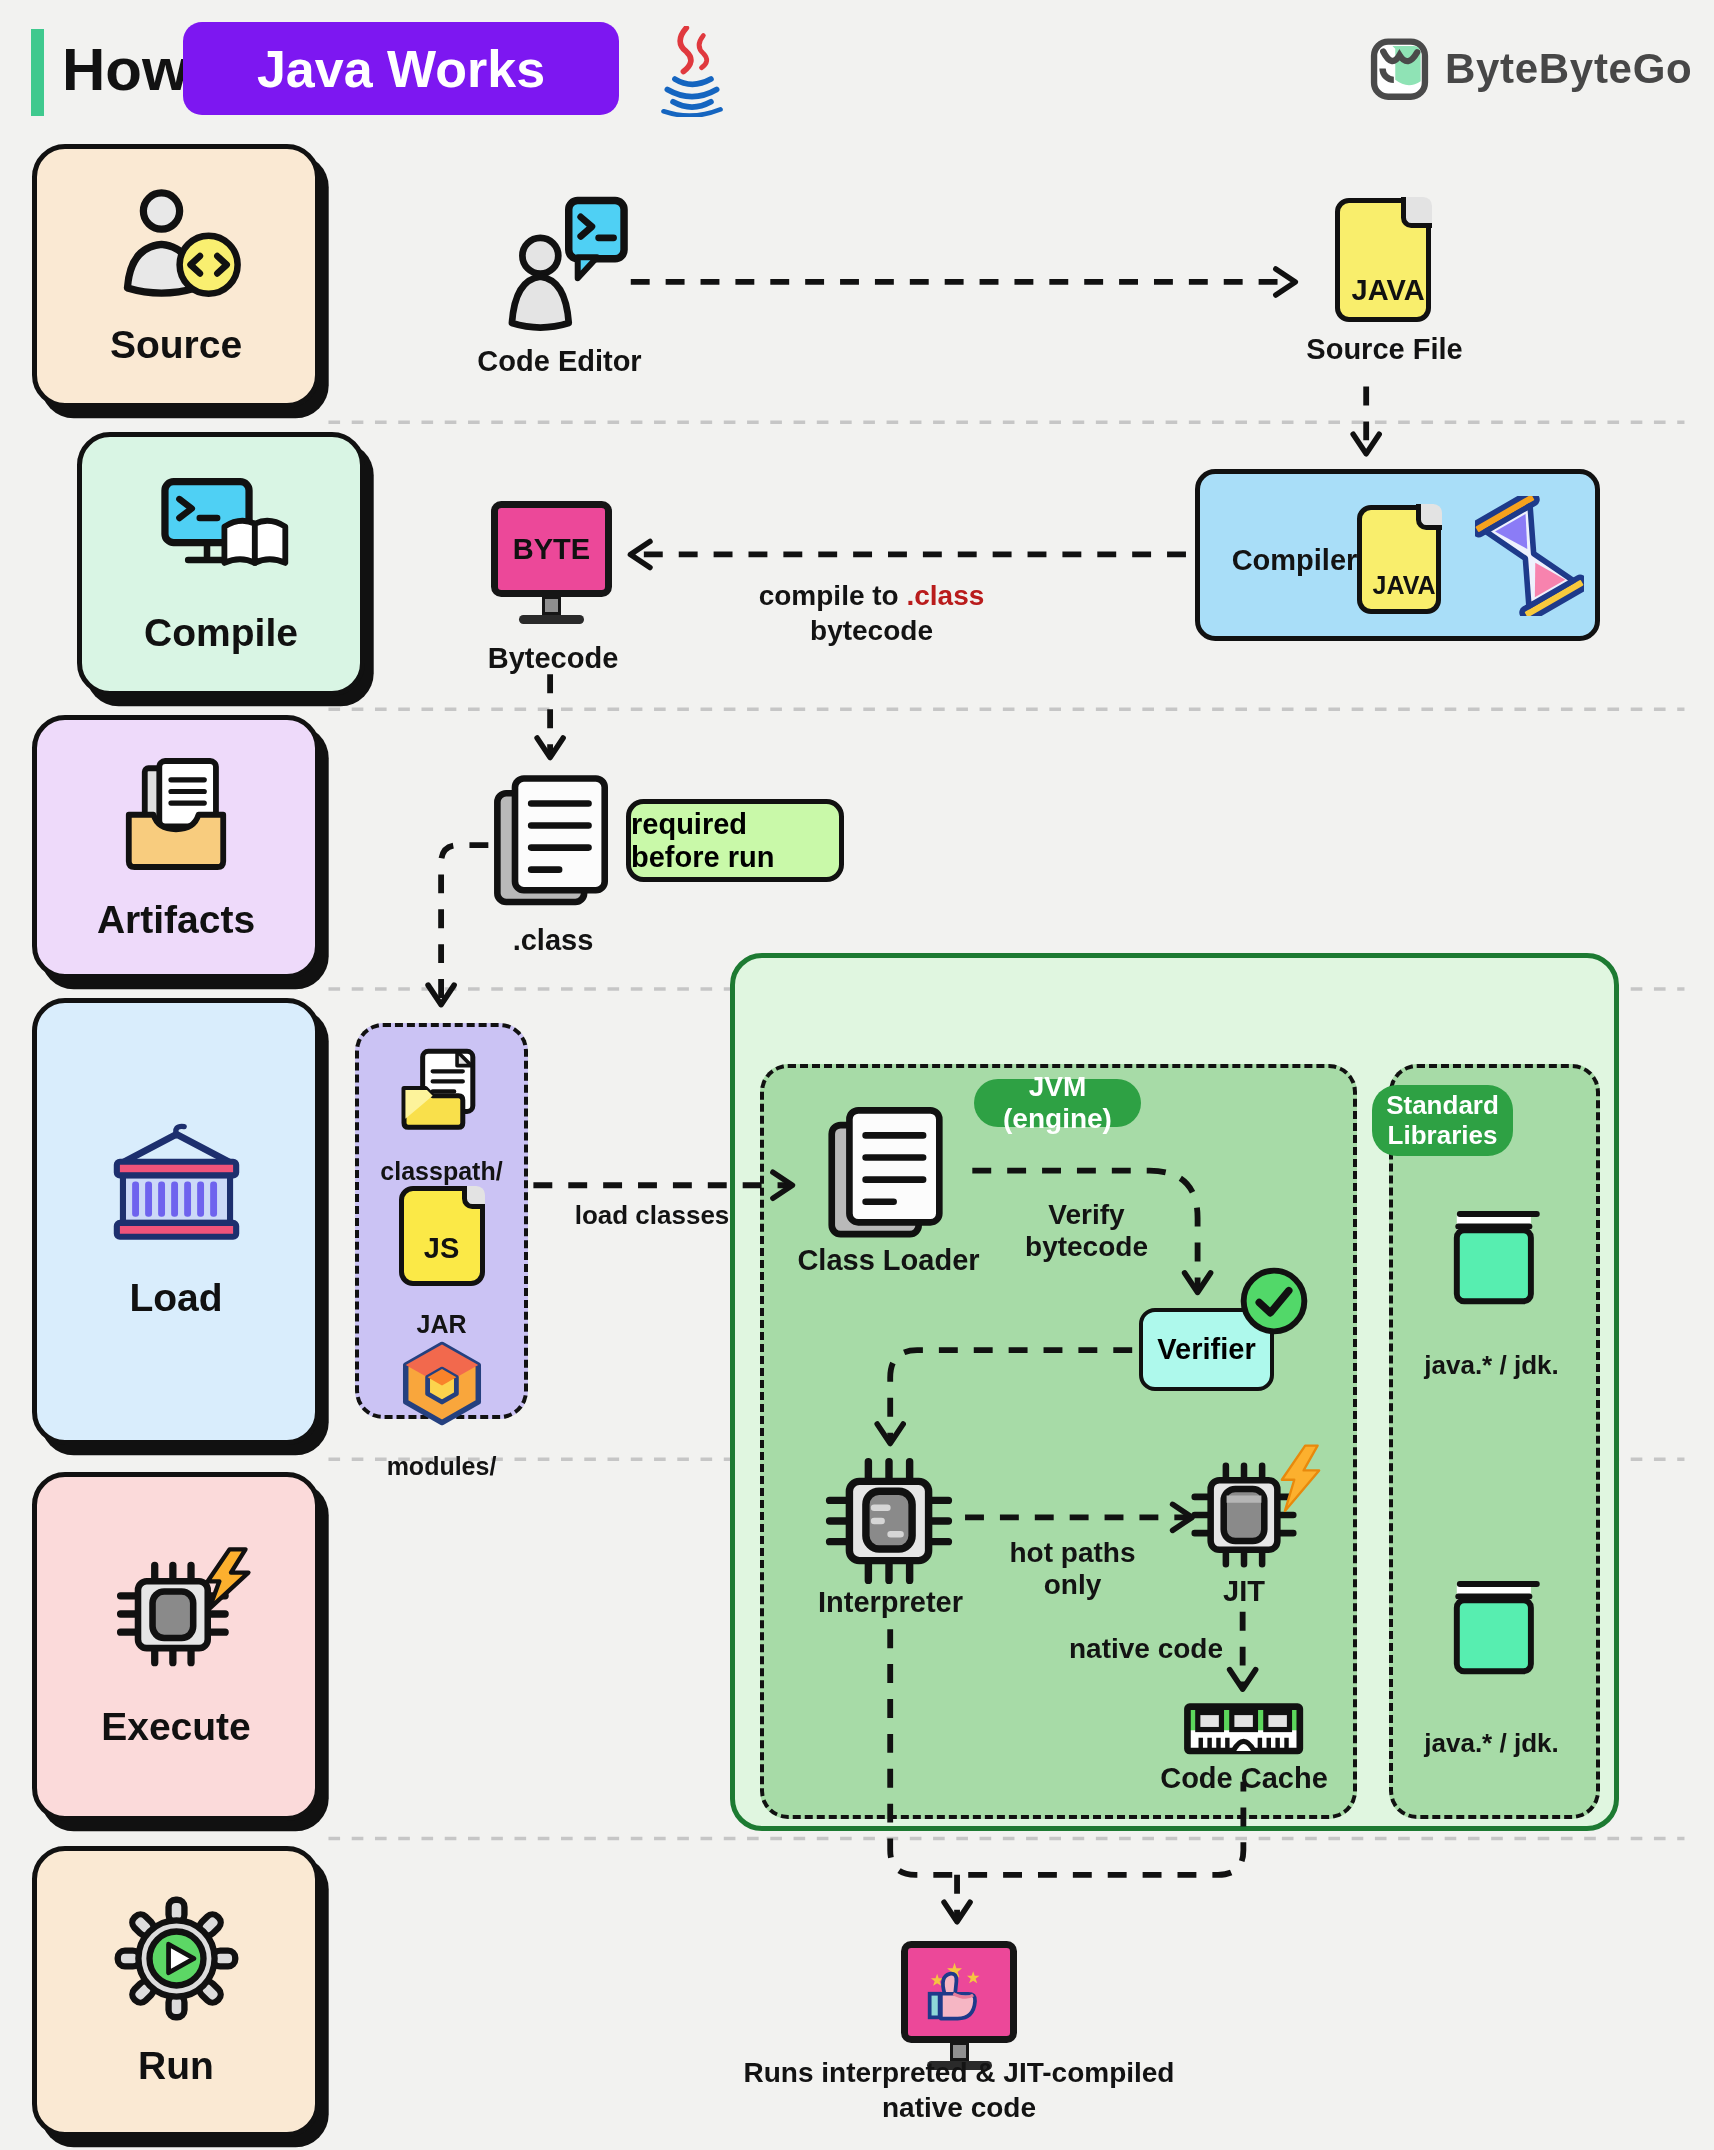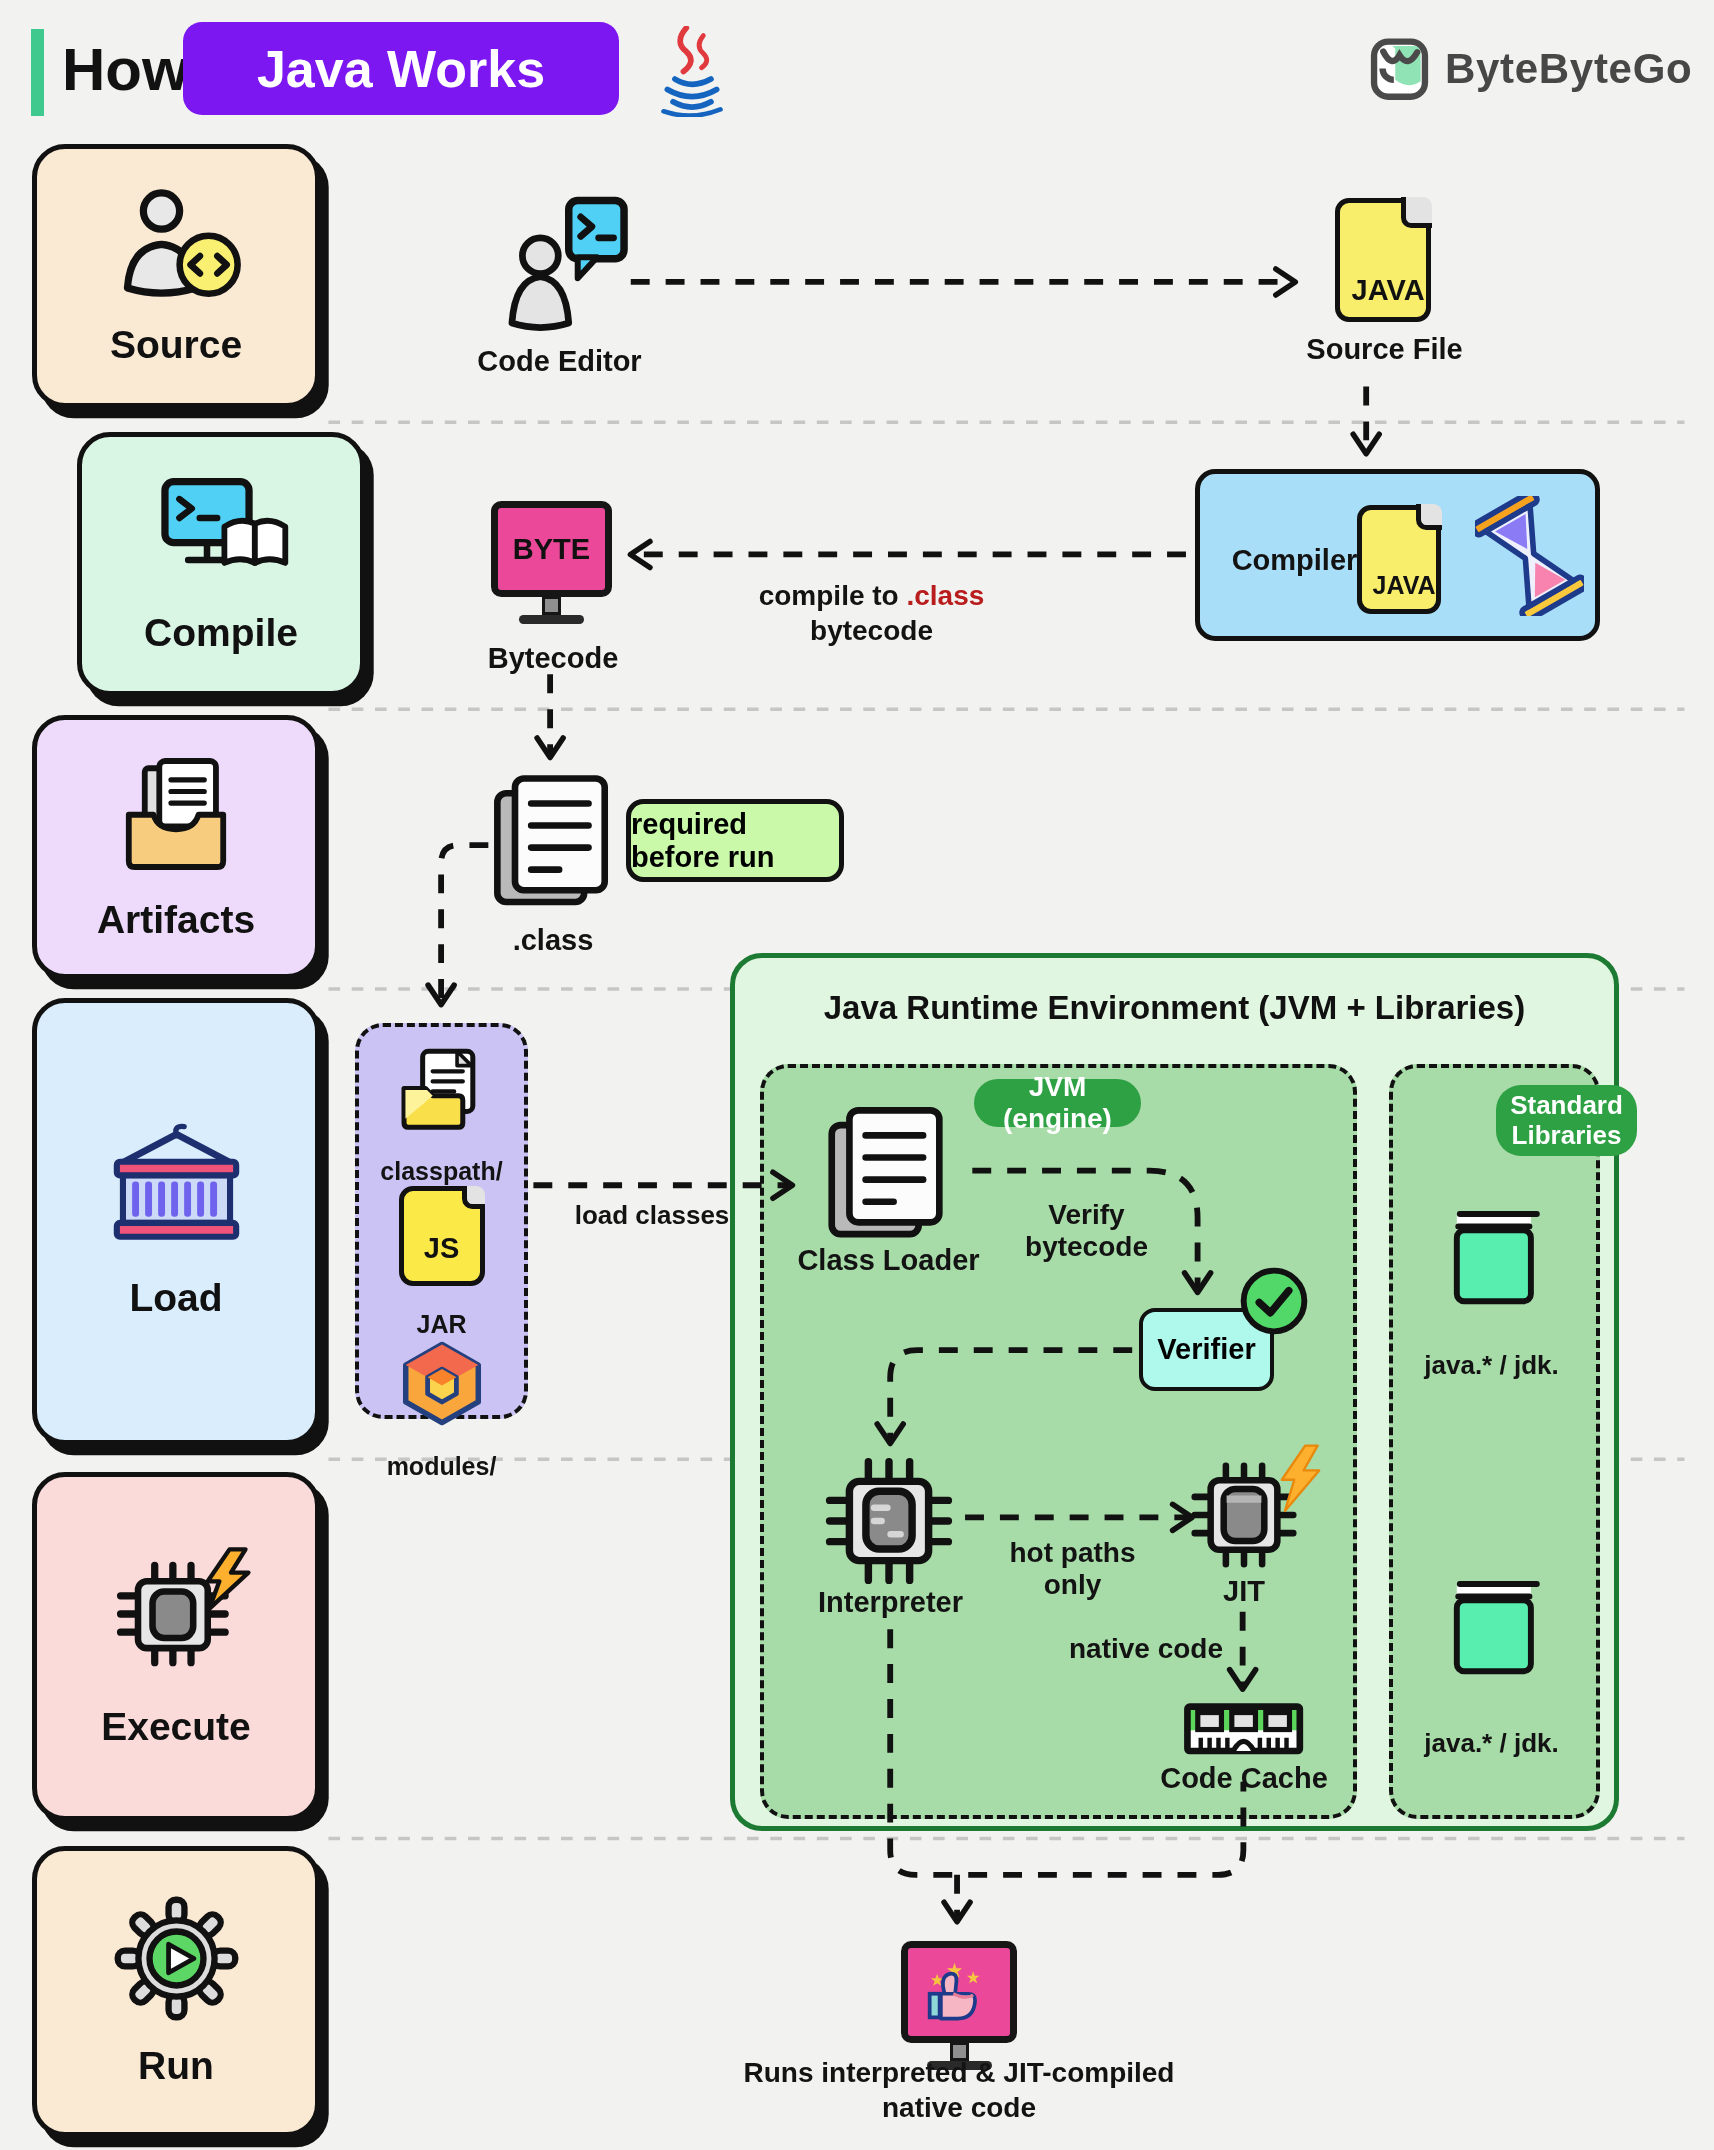--- a/index.html
+++ b/index.html
@@ -42,21 +42,21 @@
   .jre-box { left:730px; top:953px; width:889px; height:878px; background:#e0f6e0; border:5.8px solid #1d7a32;
     border-radius:32px; z-index:1; }
   .jre-title { position:absolute; left:0; top:30.5px; width:100%; text-align:center; font-size:33px; font-weight:800; color:#111; }
   .panel { position:absolute; top:106px; height:755px; background:#a7dba7; border:4.4px dashed #111; border-radius:28px; }
   .jvm-panel { left:25.4px; width:597px; }
   .std-panel { left:654px; width:211px; }
 
   .pill-green { background:#2ea144; color:#fff; font-weight:800; display:flex; align-items:center; justify-content:center;
     text-align:center; z-index:3; }
   .jvm-badge { left:974px; top:1079px; width:167px; height:48px; border-radius:24px; font-size:28px; }
-  .std-badge { left:1496px; top:1085px; width:141px; height:71px; border-radius:25px; font-size:26px; line-height:1.15; }
+  .std-badge { left:1372px; top:1085px; width:141px; height:71px; border-radius:25px; font-size:26px; line-height:1.15; }
 
   .verifier-box { left:1139px; top:1308px; width:135px; height:83px; background:#aef9ec; border:4.4px solid #111;
     border-radius:16px; display:flex; align-items:center; justify-content:center; font-size:29px; font-weight:800; z-index:3; }
 
   
   .file { position:absolute; background:#f9ee6c; border:5.8px solid #111; border-radius:14px; z-index:3; }
   .file .fold { position:absolute; top:-5.8px; right:-5.8px; width:30.5px; height:30.5px; background:#e3e3e3;
     border-left:5.8px solid #111; border-bottom:5.8px solid #111; border-bottom-left-radius:10.2px; border-top-right-radius:8.7px; }
   .file .ftext { position:absolute; left:0; right:-10.2px; bottom:10.2px; text-align:center; font-weight:800; color:#111; }
   .js-file { background:#fbe947; }
@@ -263,21 +263,20 @@
         <polygon points="65,8 118,38 65,68 12,38" fill="#f2694d"></polygon>
         <polygon points="65,44 86,56 86,80 65,92 44,80 44,56" fill="#fcd34d" stroke="#25407f" stroke-width="7" stroke-linejoin="round"></polygon>
         <polygon points="65,44 86,56 65,68 44,56" fill="#f9832a"></polygon>
       </svg>
       <span class="cp-label">modules/</span>
     </div>
   </div>
   <div class="abs lbl-sm" style="left:572px;top:1200px;width:160px;">load classes</div>
 
   <div class="abs jre-box">
-    <div class="jre-title">Java Runtime Environment (JVM + Libraries)</div>
     <div class="panel jvm-panel"></div>
     <div class="panel std-panel"></div>
   </div>
 
   <div class="abs pill-green jvm-badge">JVM (engine)</div>
   <svg class="abs" style="left:820px;top:1103px;z-index:3;" width="134" height="140" viewBox="0 0 170 190">
     <rect x="10" y="30" width="118" height="148" rx="12" fill="#b9b9b9" stroke="#111" stroke-width="9"></rect>
     <rect x="34" y="10" width="122" height="152" rx="12" fill="#fcfcfc" stroke="#111" stroke-width="9"></rect>
     <path d="M56 44 h78 M56 74 h78 M56 104 h78 M56 134 h38" stroke="#111" stroke-width="9" stroke-linecap="round"></path>
   </svg>

